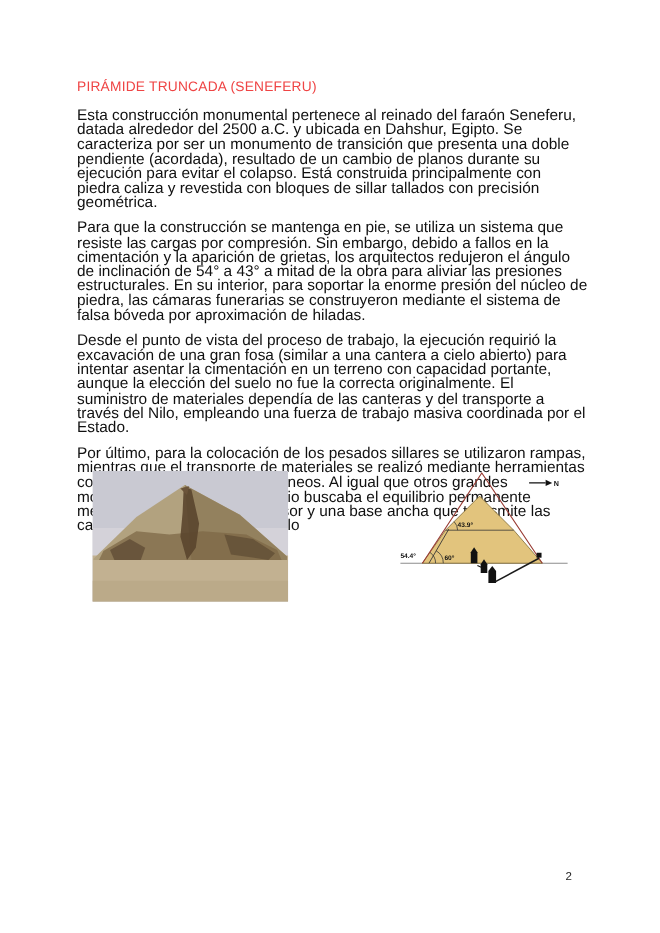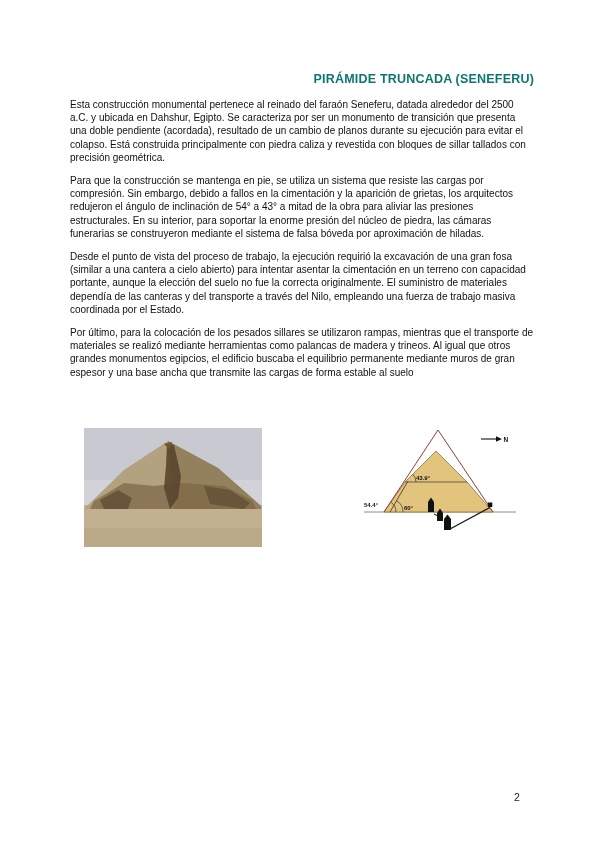--- a/index.html
+++ b/index.html
@@ -16,28 +16,27 @@
     background: #ffffff;
     overflow: hidden;
   }
   .content {
     position: absolute;
     left: 70px; top: 72px;
     width: 464px;
   }
   .doc-title {
     font-size: 12.5px;
-    font-weight: bold;
-    color: #0f766e;
+    font-weight: normal;
+    color: #ef4444;
     letter-spacing: 0.2px;
     margin-bottom: 12px;
-    text-align: right;
   }
   .body-para {
-    font-size: 10px;
+    font-size: 14px;
     line-height: 13.2px;
     color: #101010;
     margin-bottom: 10px;
   }
   .figures { position: absolute; left: 0; top: 0; width: 600px; height: 848px; pointer-events: none; }
   .photo-svg { position: absolute; left: 84px; top: 428px; }
   .diagram-svg { position: absolute; left: 350px; top: 422px; }
   .diagram-svg text {
     font-family: "Liberation Sans", sans-serif;
     font-weight: bold;

